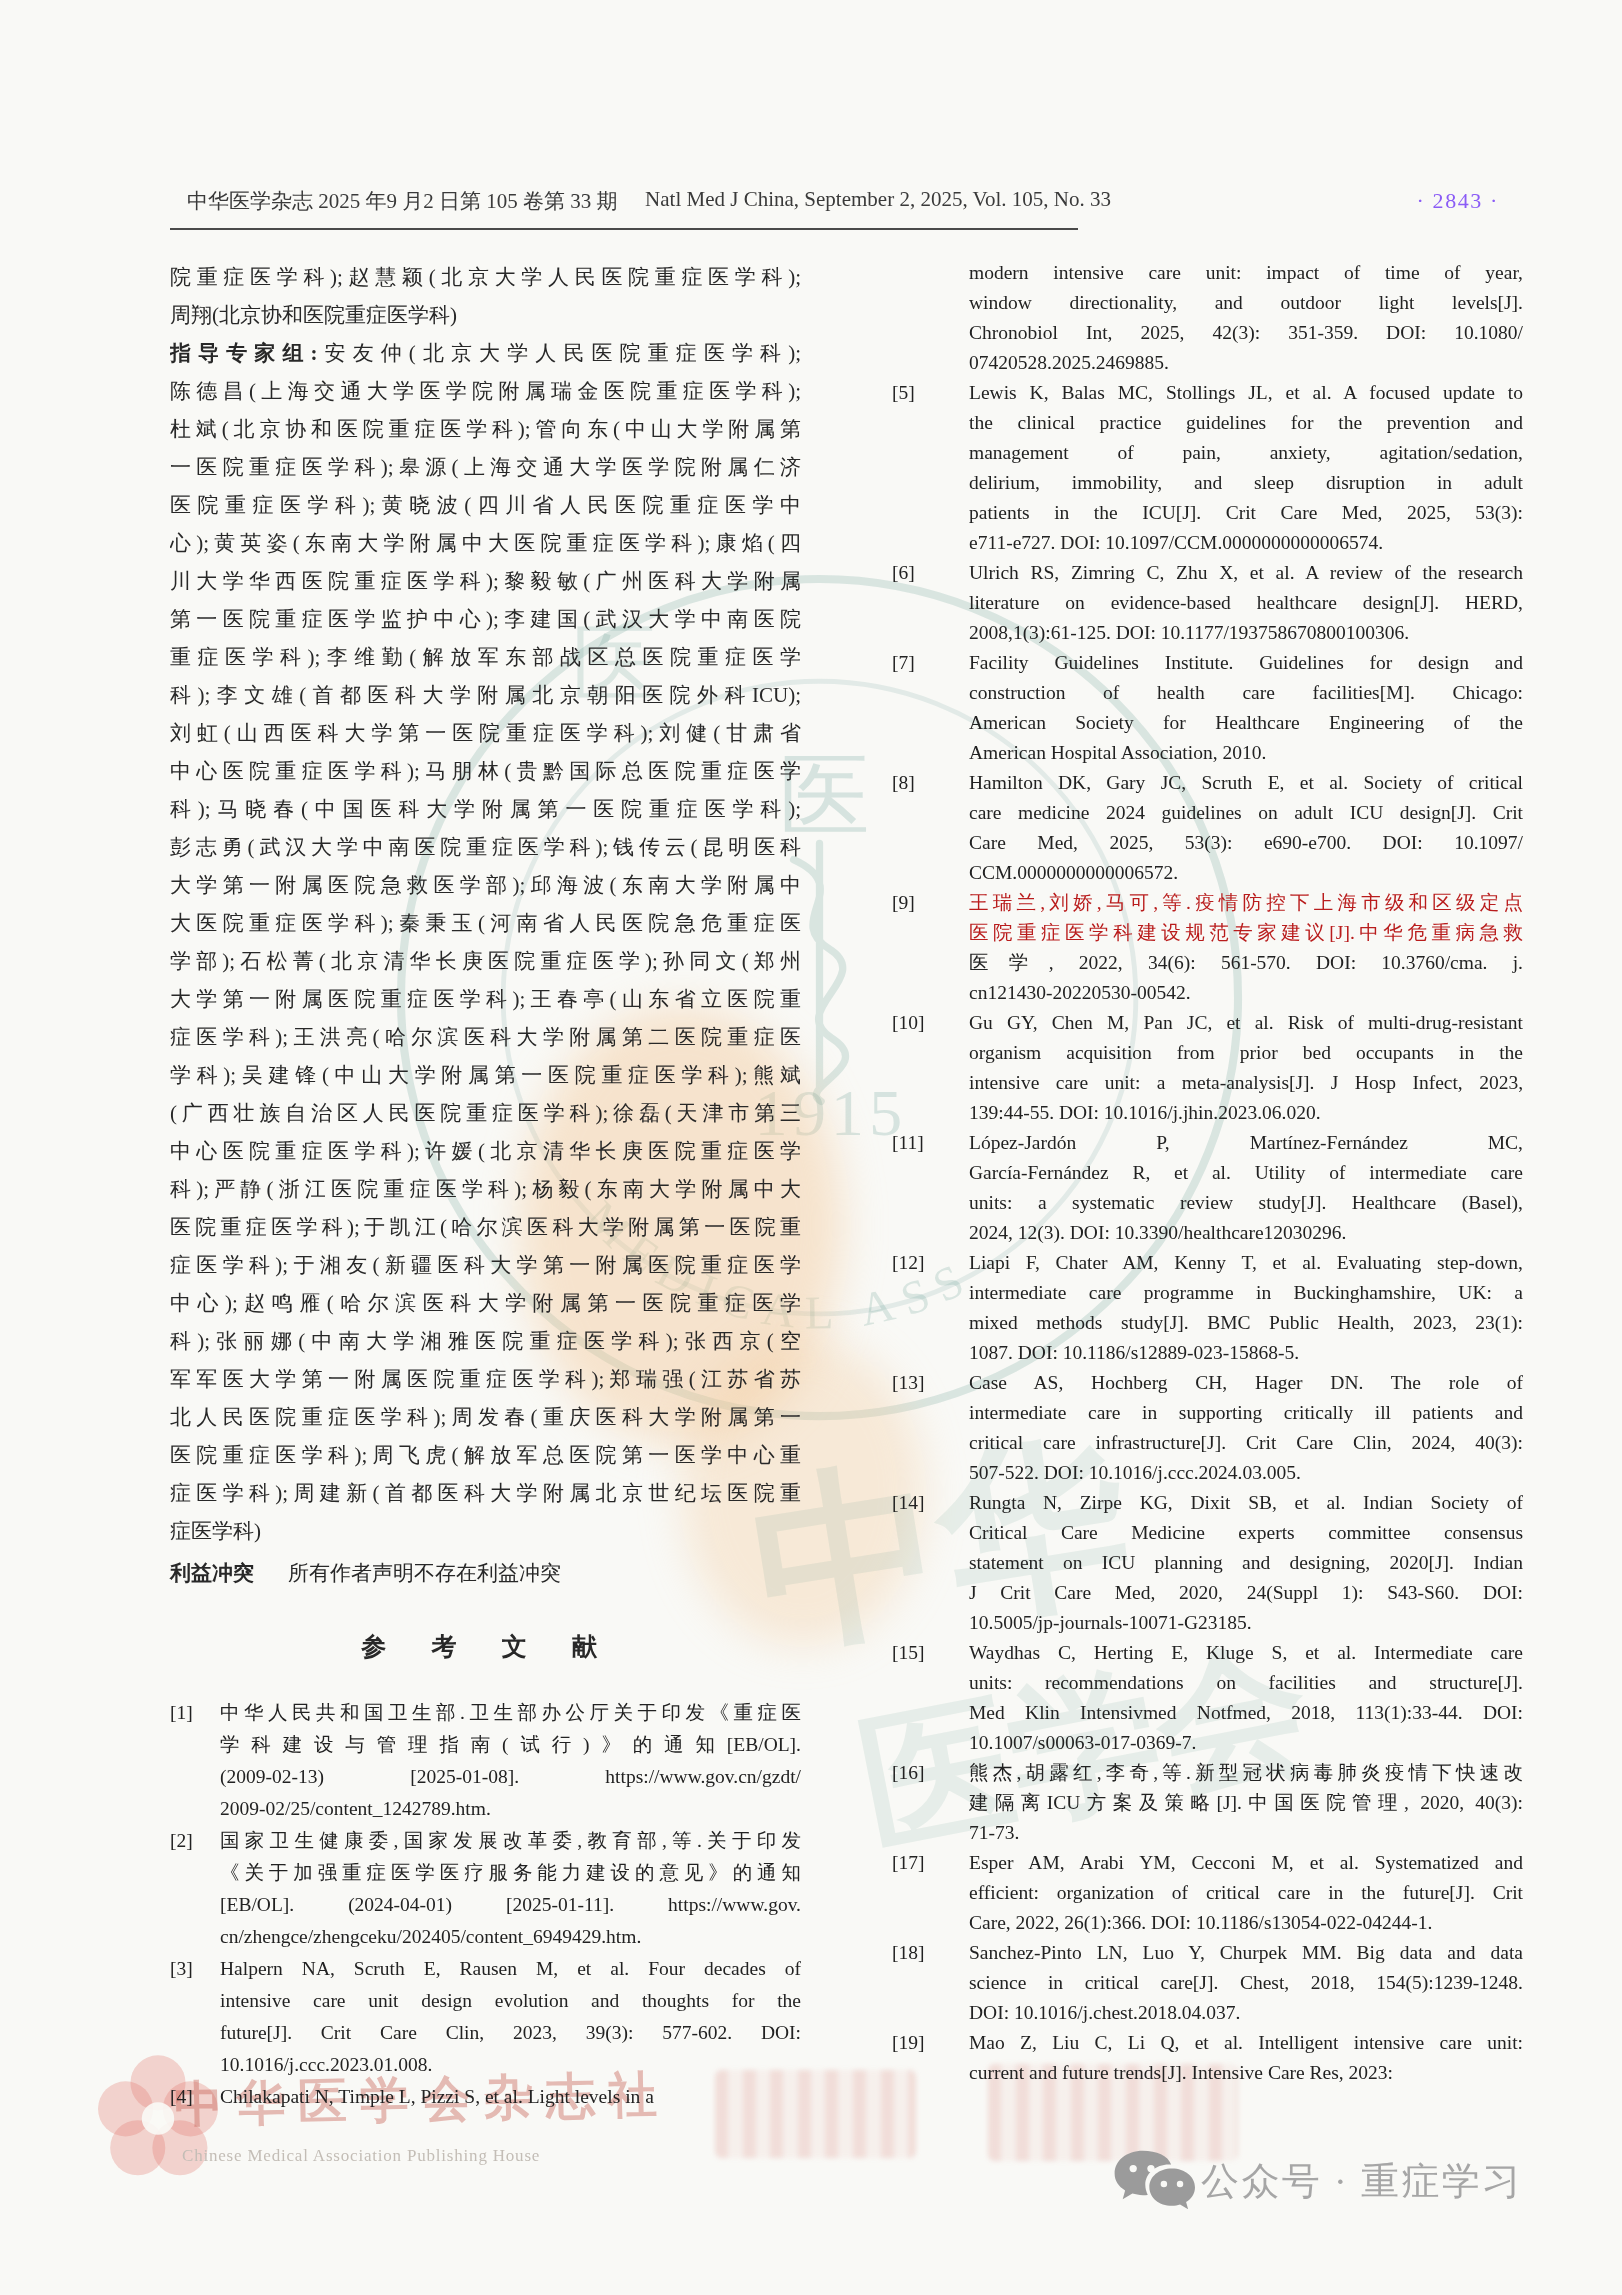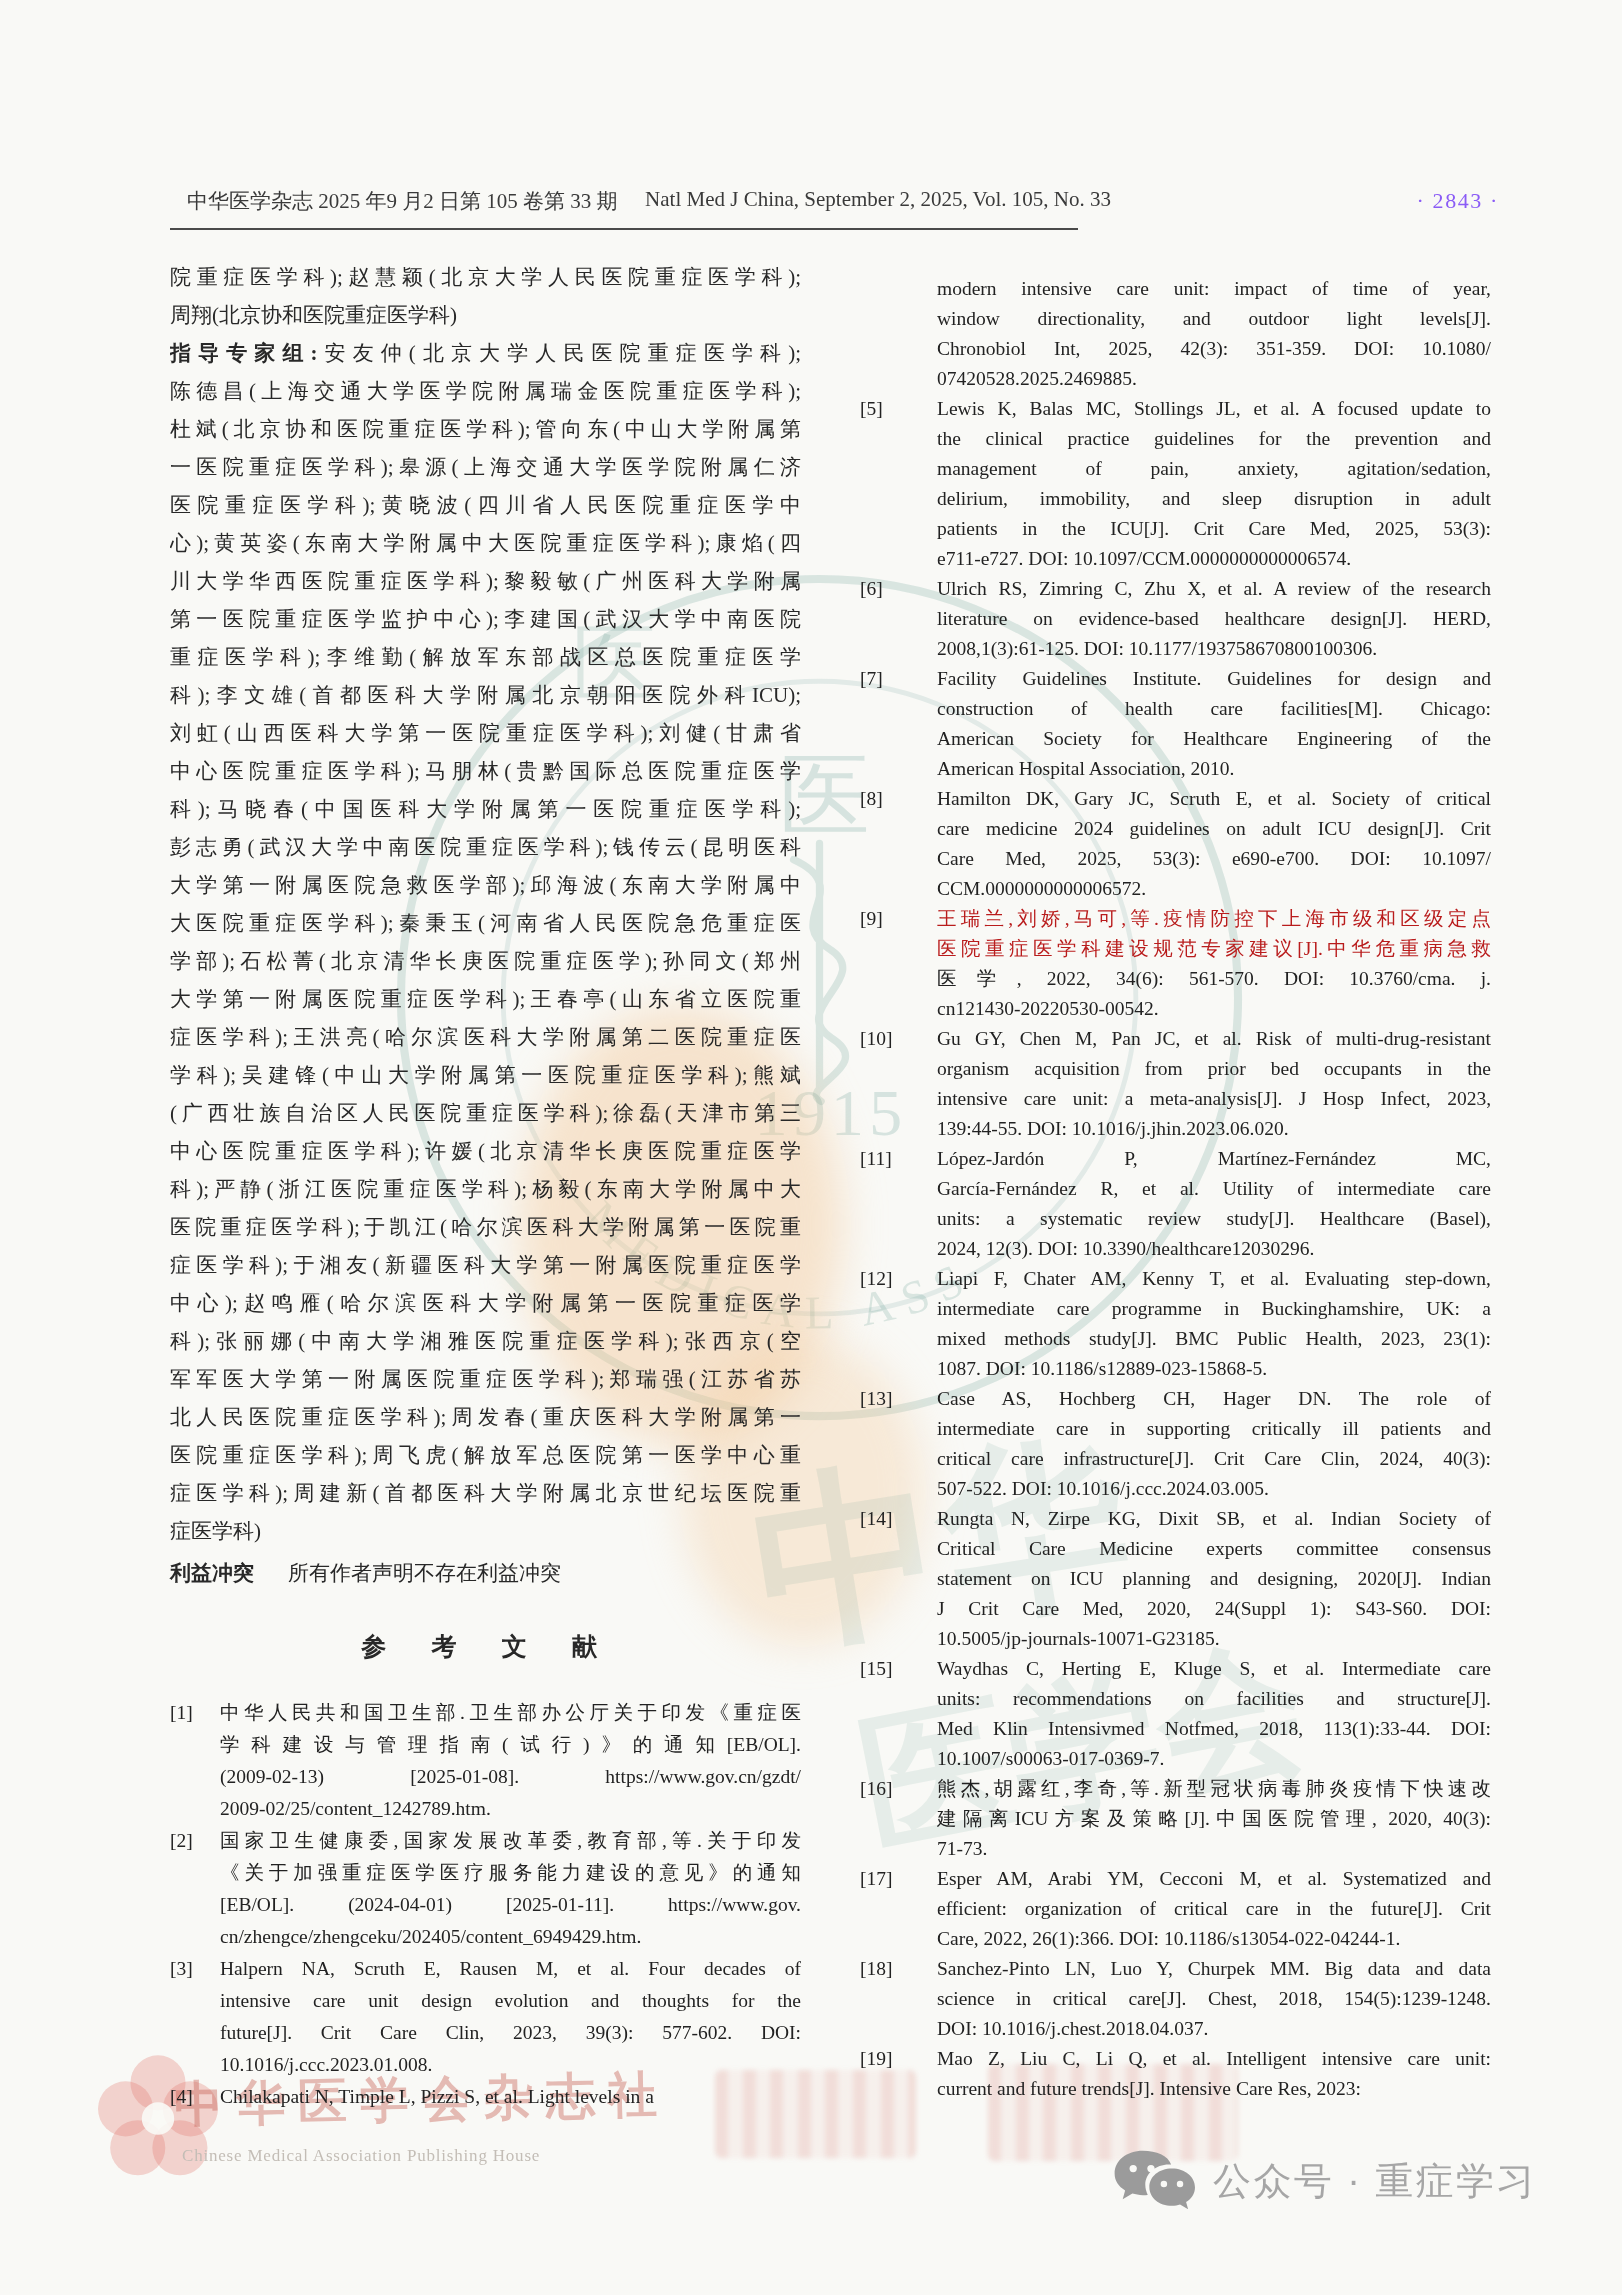--- a/index.html
+++ b/index.html
@@ -7,21 +7,21 @@
         font-family:"Liberation Serif","DejaVu Serif",serif;color:#282828;}
   
   .hdr-row{position:absolute;left:187px;top:187px;width:1314px;display:flex;gap:27.6px;
            font-size:21px;color:#3a3a3a;white-space:nowrap;}
   .hdr-rule{position:absolute;left:170px;top:228px;width:908px;height:2.4px;background:#4a4a4a;}
   .page-num{position:absolute;left:1369px;top:188px;width:130px;font-size:22px;color:#8b5cf6;
             text-align:right;letter-spacing:1.6px;}
   
   .col{position:absolute;top:258px;width:631px;z-index:2;}
   .col-left{left:170px;}
-  .col-right{left:860px;margin-top:16px;}
+  .col-right{left:892px;}
   .aline{font-size:21px;line-height:38px;height:38px;overflow:hidden;word-break:break-all;
          text-align:justify;text-align-last:justify;}
   .aline.last{text-align-last:left;}
   .aline b{font-weight:bold;}
   .conflict{font-size:21px;line-height:38px;height:38px;margin-top:4px;}
   .conflict b{margin-right:34px;}
   .refs-title{margin-top:34px;text-align:center;font-weight:bold;font-size:25px;
               letter-spacing:13px;word-spacing:13px;height:42px;line-height:42px;}
   .refs{margin-top:29px;}
   .ref{display:flex;}
@@ -43,22 +43,22 @@
   
   .pub-zh{position:absolute;left:174px;top:2067px;font-size:49px;font-weight:bold;
           color:rgba(198,92,80,0.40);letter-spacing:13px;transform:rotate(-1.2deg);z-index:1;white-space:nowrap;}
   .pub-en{position:absolute;left:182px;top:2146px;font-size:17px;color:#c3bdb6;
           letter-spacing:0.8px;z-index:1;font-family:Liberation Serif, serif;}
   .stamp{position:absolute;border-radius:6.5px;filter:blur(2.4px);z-index:1;
          background:repeating-linear-gradient(90deg,rgba(215,125,115,0.22) 0 13px,rgba(215,125,115,0.07) 13px 27.6px);}
   .stamp1{left:715px;top:2070px;width:201px;height:88px;}
   .stamp2{left:988px;top:2064px;width:250px;height:97px;}
   
-  .badge{position:absolute;left:1113px;top:2149px;display:flex;align-items:center;gap:16px;
-         z-index:2;color:#a6a6a6;font-family:Liberation Sans, sans-serif;
+  .badge{position:absolute;left:1113px;top:2149px;display:flex;align-items:center;gap:4px;
+         z-index:2;color:#a6a6a6;font-family:Liberation Serif, serif;
          font-size:38px;letter-spacing:2.4px;white-space:nowrap;}
 </style>
 </head>
 <body>
 
 <div class="page">
 
   <svg class="wm" style="left:349px;top:519px;" width="941" height="1022" viewBox="0 0 1160 1260">
     <circle cx="580" cy="590" r="516" fill="none" stroke="rgba(90,150,140,0.20)" stroke-width="10"></circle>
     <circle cx="580" cy="590" r="390" fill="none" stroke="rgba(90,150,140,0.14)" stroke-width="6"></circle>

